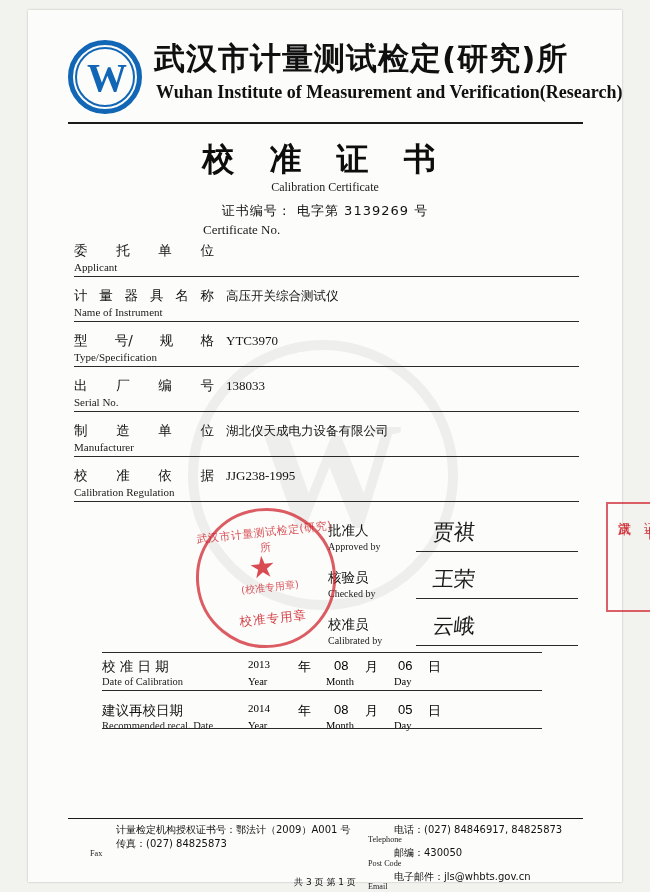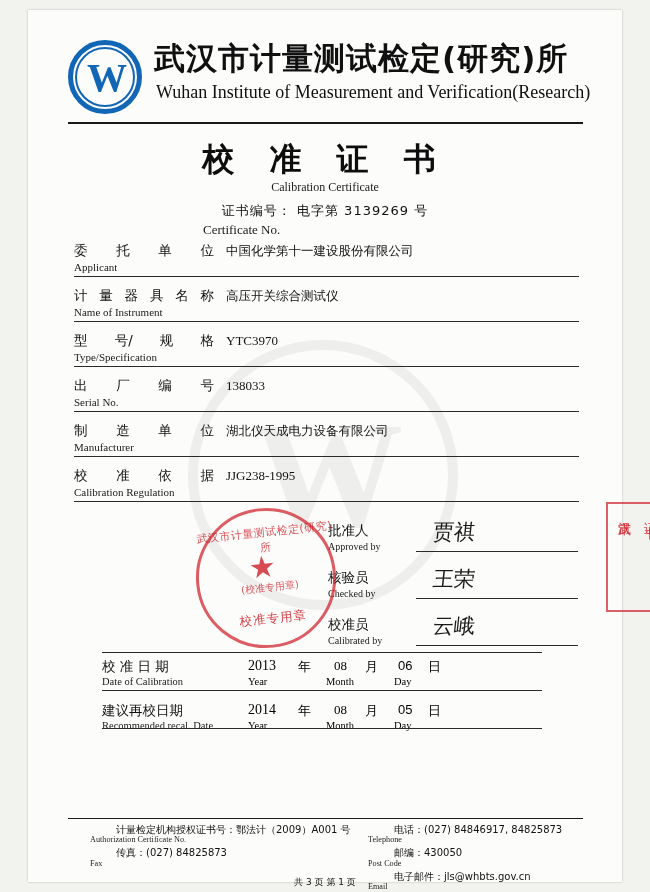--- a/index.html
+++ b/index.html
@@ -101,21 +101,21 @@
     font-size: 31px;
     color: #101010;
     letter-spacing: 1px;
     white-space: nowrap;
   }
   .title-en {
     position: absolute;
     left: 88px;
     top: 44px;
     font-family: "Liberation Serif", serif;
-    font-weight: normal;
+    font-weight: bold;
     font-size: 18px;
     color: #101010;
     white-space: nowrap;
   }
   .rule-top {
     position: absolute;
     left: 40px;
     top: 112px;
     width: 515px;
     height: 0;
@@ -288,23 +288,23 @@
   }
   .d-en {
     position: absolute;
     left: 0;
     top: 18px;
     font-family: "Liberation Serif", serif;
     font-size: 10.5px;
     color: #1a1a1a;
     white-space: nowrap;
   }
-  .d-y   { position: absolute; left: 146px; top: 0; font-family: "Liberation Serif", serif; font-size: 14px; }
+  .d-y   { position: absolute; left: 146px; top: 0; font-family: "Liberation Serif", serif; font-size: 11px; }
   .d-yl  { position: absolute; left: 196px; top: 0; font-family: "DejaVu Sans", sans-serif; font-size: 13px; }
-  .d-m   { position: absolute; left: 232px; top: 0; font-family: Liberation Serif, serif; font-size: 13px; }
+  .d-m   { position: absolute; left: 232px; top: 0; font-family: Liberation Sans, sans-serif; font-size: 13px; }
   .d-ml  { position: absolute; left: 263px; top: 0; font-family: "DejaVu Sans", sans-serif; font-size: 13px; }
   .d-d   { position: absolute; left: 296px; top: 0; font-family: Liberation Sans, sans-serif; font-size: 13px; }
   .d-dl  { position: absolute; left: 326px; top: 0; font-family: "DejaVu Sans", sans-serif; font-size: 13px; }
   .d-yen { position: absolute; left: 146px; top: 18px; font-family: "Liberation Serif", serif; font-size: 10.5px; }
   .d-men { position: absolute; left: 224px; top: 18px; font-family: "Liberation Serif", serif; font-size: 10.5px; }
   .d-den { position: absolute; left: 292px; top: 18px; font-family: "Liberation Serif", serif; font-size: 10.5px; }
   .date-top-line {
     position: absolute;
     left: 74px;
     top: 642px;
@@ -503,21 +503,20 @@
     <div class="fields">
 
       <div class="field">
         <div class="f-label-cn">
           <span>委</span>
           <span>托</span>
           <span>单</span>
           <span>位</span>
         </div>
         <div class="f-label-en">Applicant</div>
-        <div class="f-value">中国化学第十一建设股份有限公司</div>
         <div class="f-line"></div>
       </div>
 
       <div class="field">
         <div class="f-label-cn">
           <span>计</span>
           <span>量</span>
           <span>器</span>
           <span>具</span>
           <span>名</span>
@@ -640,21 +639,20 @@
       </div>
     </div>
     <div class="date-mid-line"></div>
     <div class="date-bot-line"></div>
 
     <div class="rule-bottom"></div>
     <div class="footer">
       <div class="foot-col foot-left">
         <div class="foot-item">
           <span class="foot-cn"><span>计量检定机构授权证书号：</span><span>鄂法计（2009）A001 号</span></span>
-          <span class="foot-en">Authorization Certificate No.</span>
         </div>
         <div class="foot-item">
         </div>
         <div class="foot-item">
           <span class="foot-cn"><span>传真：</span><span>(027) 84825873</span></span>
           <span class="foot-en">Fax</span>
         </div>
       </div>
       <div class="foot-col foot-right">
         <div class="foot-item">

